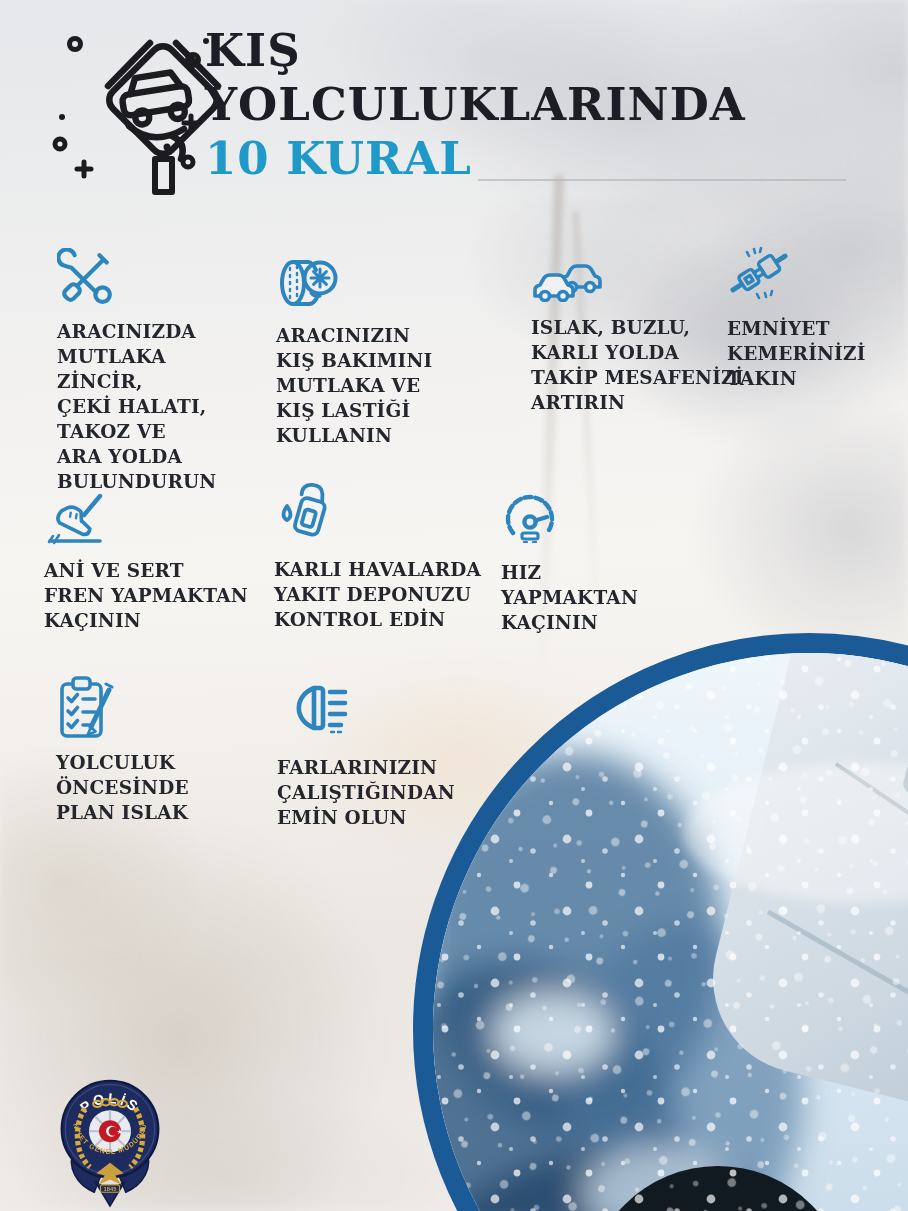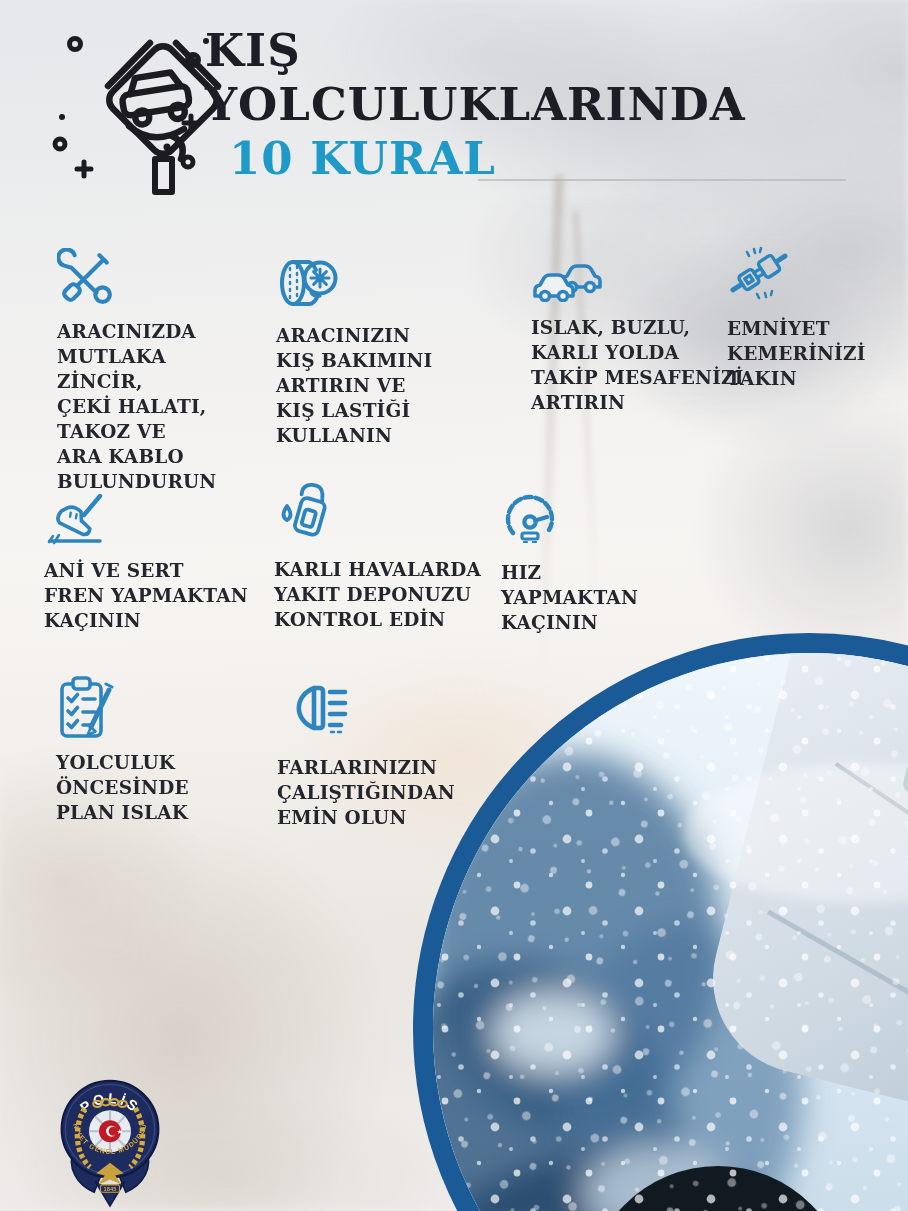--- a/index.html
+++ b/index.html
@@ -27,21 +27,21 @@
     radial-gradient(ellipse 280px 300px at 180px 420px, rgba(193,183,170,.55), transparent 75%),
     radial-gradient(ellipse 200px 180px at 60px 260px,  rgba(205,196,184,.5),  transparent 75%),
     radial-gradient(ellipse 320px 120px at 230px 560px, rgba(214,207,197,.55), transparent 75%);}
   .bg-dawn{left:250px;top:600px;width:420px;height:320px;filter:blur(8px);background:
     radial-gradient(ellipse 220px 140px at 50% 50%, rgba(240,219,196,.5), transparent 75%);}
 
   
   .header-sign{position:absolute;left:35px;top:12px;width:200px;height:185px;}
   .title-block{position:absolute;left:205px;top:24px;}
   .title-line{font-size:45px;font-weight:bold;line-height:54px;letter-spacing:1px;color:#1d1d25;white-space:nowrap;}
-  .title-accent{color:#1f9ac8;margin-left:24px;}
+  .title-accent{color:#1f9ac8;}
   .header-rule{position:absolute;left:478px;top:179px;width:368px;height:2px;background:#b4b6ba;opacity:.7;}
 
   
   .item{position:absolute;width:218px;}
   .rule-icon{display:block;margin-bottom:13px;}
   .rule-text{font-size:18.5px;font-weight:bold;line-height:25px;letter-spacing:.2px;color:#24262e;white-space:pre-line;}
   .i1{left:57px;top:248px;}  .i2{left:276px;top:252px;}  .i3{left:531px;top:256px;}  .i4{left:727px;top:243px;}
   .i5{left:44px;top:491px;}  .i6{left:274px;top:478px;}  .i7{left:501px;top:491px;}
   .i8{left:56px;top:675px;}  .i9{left:277px;top:684px;}
   .i10{left:55px;top:866px;}
@@ -111,21 +111,21 @@
         <path d="M44,12 L20,36"></path>
         <path d="M41,7 l7,7"></path>
         <rect x="7" y="37" width="15" height="11" rx="4" transform="rotate(-45 14.5 42.5)"></rect>
       </g>
     </svg>
     <div class="rule-text">ARACINIZDA
 MUTLAKA
 ZİNCİR,
 ÇEKİ HALATI,
 TAKOZ VE
-ARA KABLO
+ARA YOLDA
 BULUNDURUN</div>
   </div>
 
   <div class="item i2">
     <svg class="rule-icon" width="64" height="58" viewBox="0 0 64 58">
       <g fill="none" stroke="#2d85bf" stroke-width="4" stroke-linecap="round" stroke-linejoin="round">
         <ellipse cx="17" cy="31" rx="11" ry="21"></ellipse>
         <path d="M17,10 h15"></path>
         <path d="M17,52 h16"></path>
         <path d="M32,10 a11,21 0 0 1 8,8"></path>
@@ -135,21 +135,21 @@
         <circle cx="44" cy="26" r="15.5"></circle>
         <path d="M35,41 a9,9 0 0 0 9,3" stroke-width="3"></path>
         <g transform="translate(44,26)" stroke-width="3">
           <path d="M0,-9 V9 M-9,0 H9 M-6.4,-6.4 L6.4,6.4 M-6.4,6.4 L6.4,-6.4"></path>
           <circle r="2.6" fill="#2d85bf" stroke="none"></circle>
         </g>
       </g>
     </svg>
     <div class="rule-text">ARACINIZIN
 KIŞ BAKIMINI
-ARTIRIN VE
+MUTLAKA VE
 KIŞ LASTİĞİ
 KULLANIN</div>
   </div>
 
   <div class="item i3">
     <svg class="rule-icon" width="76" height="46" viewBox="0 0 76 46">
       <g fill="none" stroke="#2d85bf" stroke-width="3.6" stroke-linecap="round" stroke-linejoin="round">
         <g transform="translate(27,0)">
           <path d="M4,31 v-6 q0,-4 5,-5 l4,-7 q2,-3 6,-3 h8 q4,0 6,3 l4,7 q5,1 5,5 v6 z"></path>
           <circle cx="14" cy="31" r="4.5" fill="#eef0f2"></circle>

